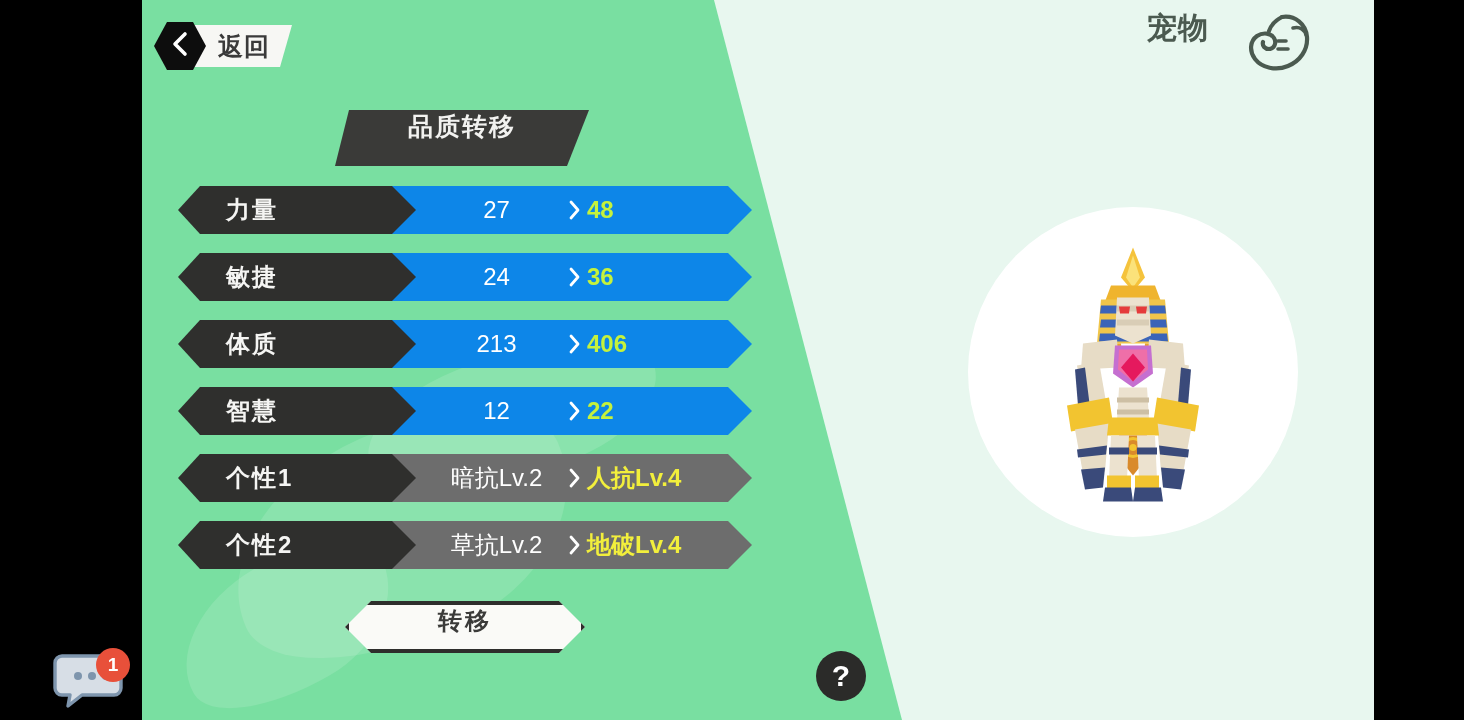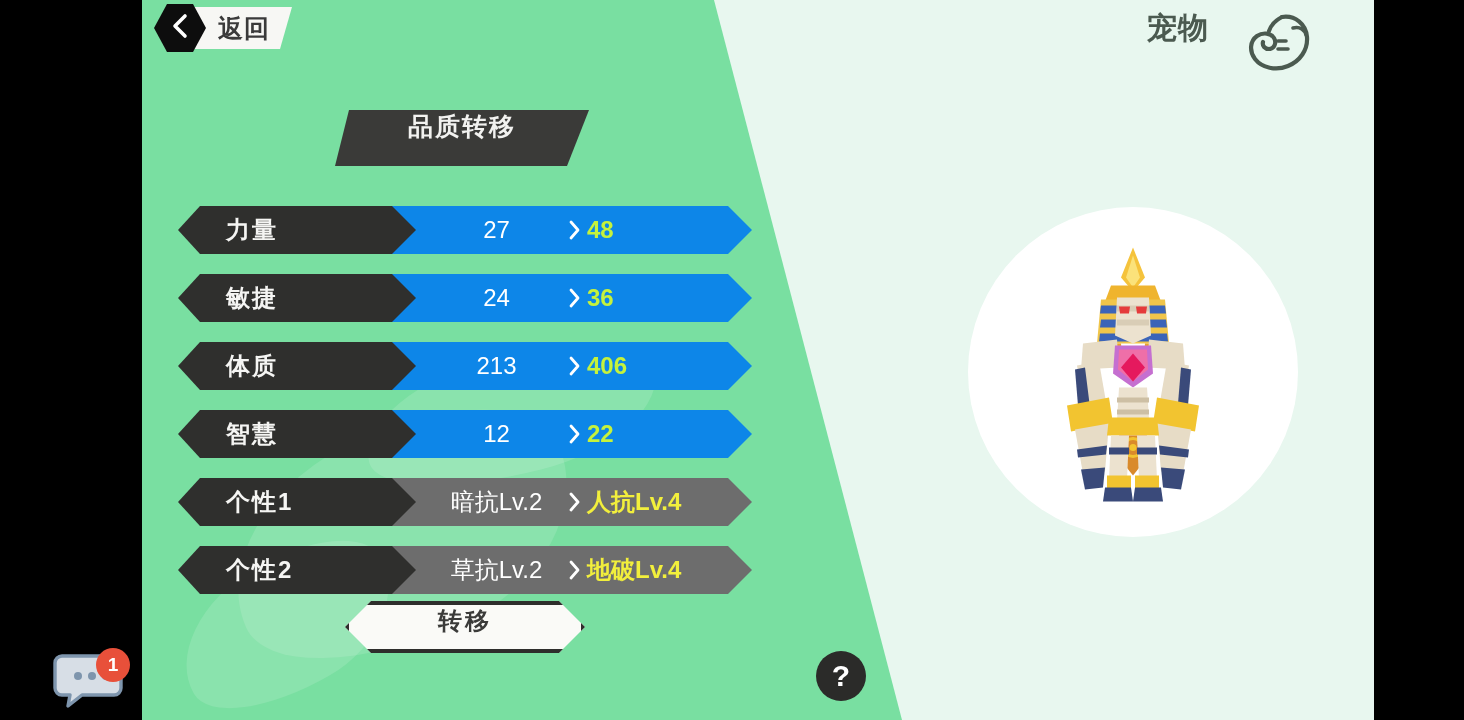--- a/index.html
+++ b/index.html
@@ -39,21 +39,21 @@
     border-radius: 50% 50% 45% 55% / 60% 40% 60% 40%;
     pointer-events: none;
   }
   #wm1 { left: 80px; top: 430px; width: 360px; height: 210px; transform: rotate(-24deg); }
   #wm2 { left: 220px; top: 355px; width: 300px; height: 120px; transform: rotate(-14deg); }
   #wm3 { left: 30px; top: 560px; width: 230px; height: 130px; transform: rotate(-30deg); }
 
   
   #back-button {
     position: absolute;
-    left: 12px; top: 4px;
+    left: 12px; top: 22px;
     height: 48px;
     display: flex; align-items: center;
     cursor: pointer;
     z-index: 40;
     text-align: right;
   }
   #back-hex {
     position: relative;
     width: 52px; height: 48px;
     background: #0d0d0d;
@@ -107,21 +107,20 @@
     font-size: 25px; font-weight: bold; color: #f2f2f0; letter-spacing: 2px;
   }
 
   
   #rows { position: absolute; left: 0; top: 186px; width: 790px; }
   .stat-row {
     position: relative;
     height: 48px;
     margin-bottom: 19px;
     cursor: pointer;
-    margin-top: 20px;
   }
   .row-label {
     position: absolute;
     left: 36px; top: 0;
     width: 280px; height: 48px;
     background: #2f2f2d;
     clip-path: polygon(22px 0, 100% 0, 100% 100%, 22px 100%, 0 50%);
     display: flex; align-items: center;
     padding-left: 48px;
     font-size: 24px; font-weight: bold; color: #f5f5f3;

